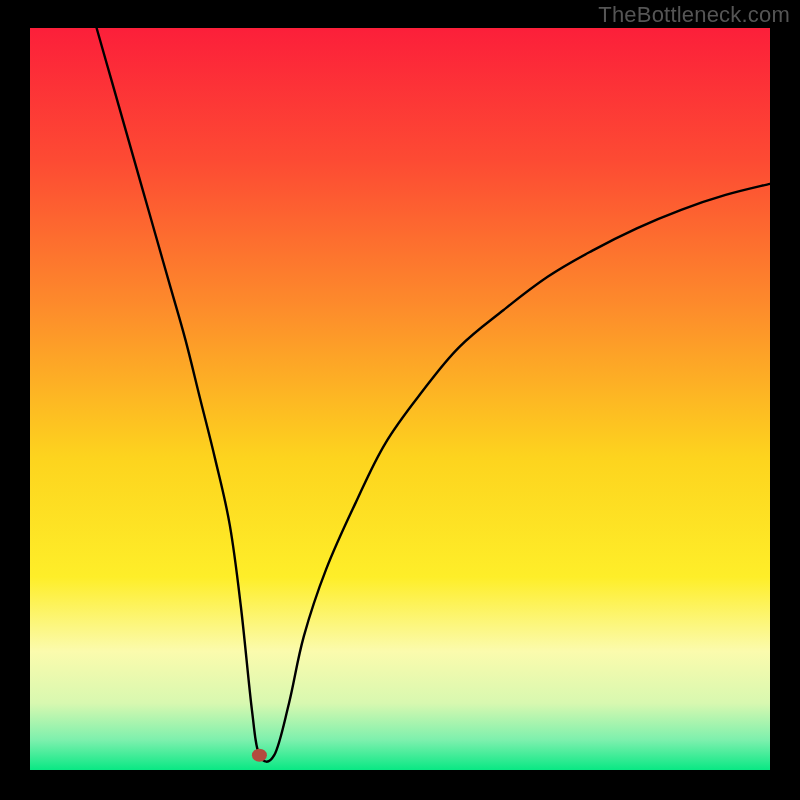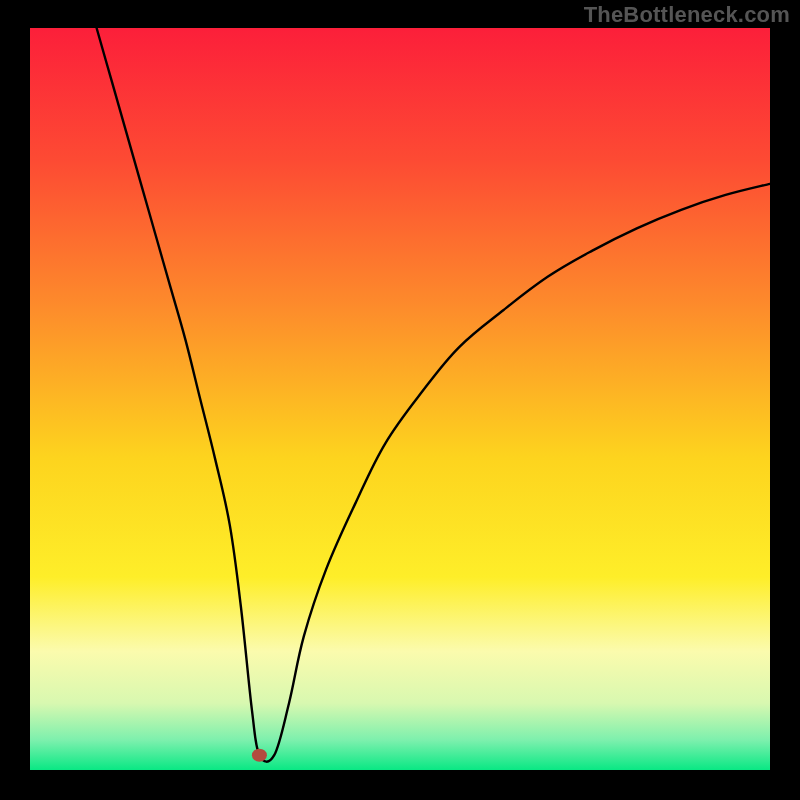--- a/index.html
+++ b/index.html
@@ -16,21 +16,21 @@
     width: 800px;
     height: 800px;
     background: #000;
   }
   .watermark {
     position: absolute;
     top: 2px;
     right: 10px;
     color: #555;
     font-size: 22px;
-    font-weight: 700;
+    font-weight: 400;
     z-index: 10;
     letter-spacing: 0.2px;
   }
   svg {
     display: block;
   }
 </style>
 </head>
 <body>
 

